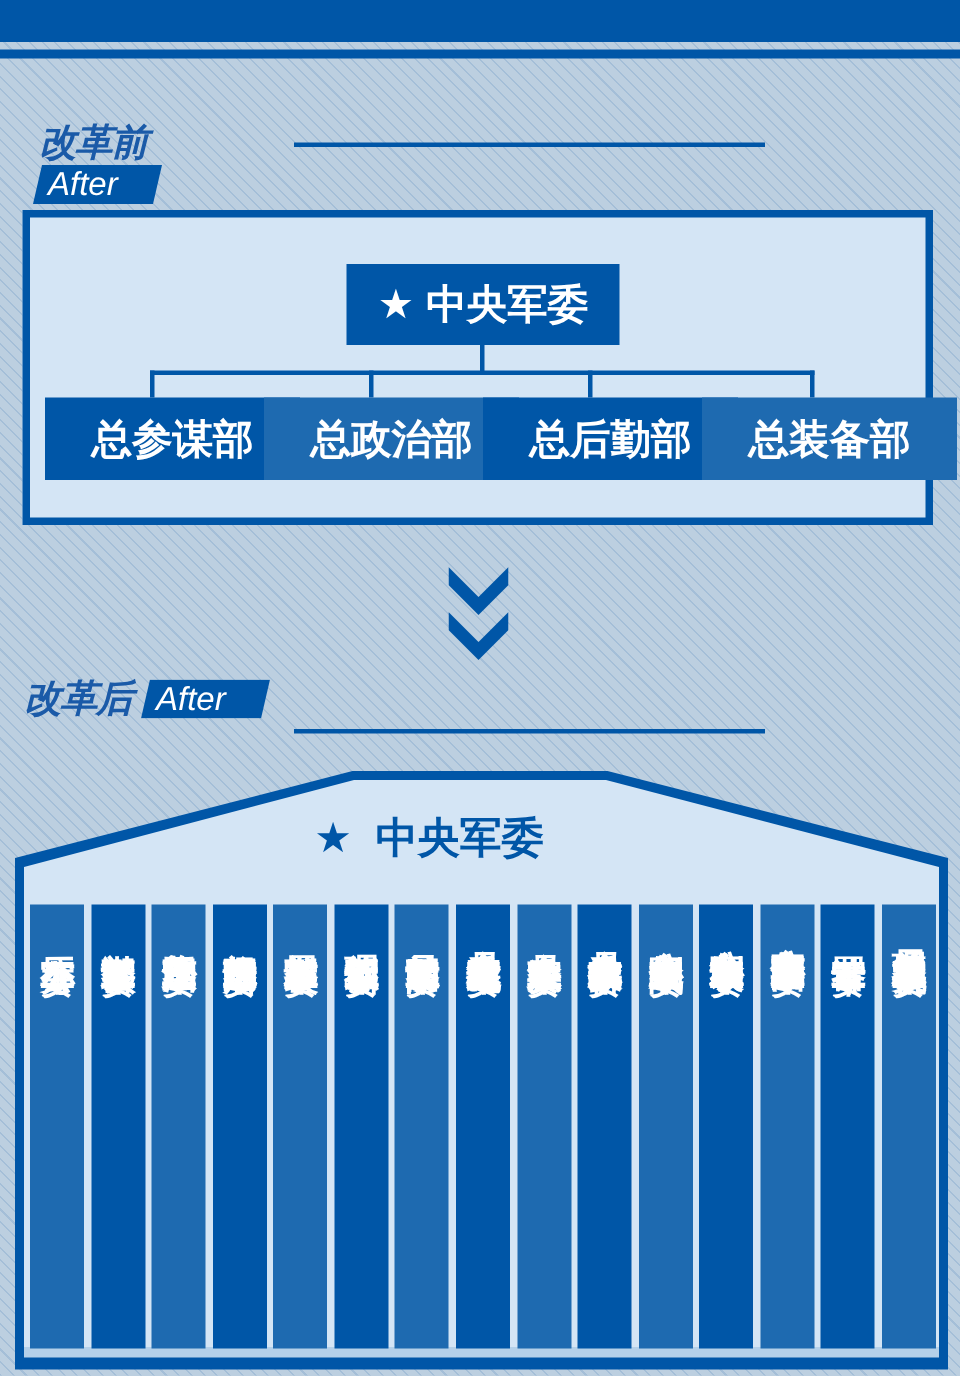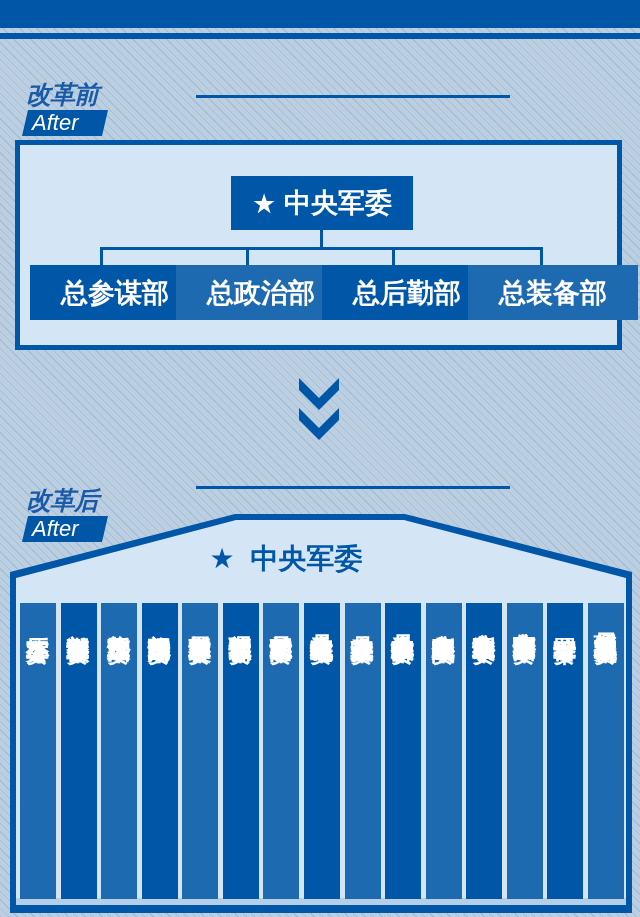--- a/index.html
+++ b/index.html
@@ -60,21 +60,21 @@
   <div class="node sub c-light" style="left:156px;">总政治部</div>
   <div class="node sub c-dark" style="left:302px;">总后勤部</div>
   <div class="node sub c-light" style="left:448px;">总装备部</div>
 </div>
 
 <svg class="chev" viewBox="0 0 40 64">
   <polygon points="0,0 20,20 40,0 40,12 20,32 0,12" fill="#0056a7"></polygon>
   <polygon points="0,30 20,50 40,30 40,42 20,62 0,42" fill="#0056a7"></polygon>
 </svg>
 
-<div class="section-head" style="top:486px;flex-direction:column;">
+<div class="section-head" style="top:451px;">
   <span class="cn">改革后</span>
   <span class="en">After</span>
 </div>
 <div class="section-line" style="left:196px;top:486px;width:314px;"></div>
 
 <svg class="house" viewBox="0 500 640 417">
   <polygon points="10,572 235,514 405,514 632,572 632,913 10,913" fill="#0056a7"></polygon>
   <polygon points="16,578 236,520 404,520 626,578 626,905 16,905" fill="#d4e5f5"></polygon>
   <rect x="14" y="898" width="612" height="8" fill="#0056a7" opacity="0.15"></rect>
 </svg>

